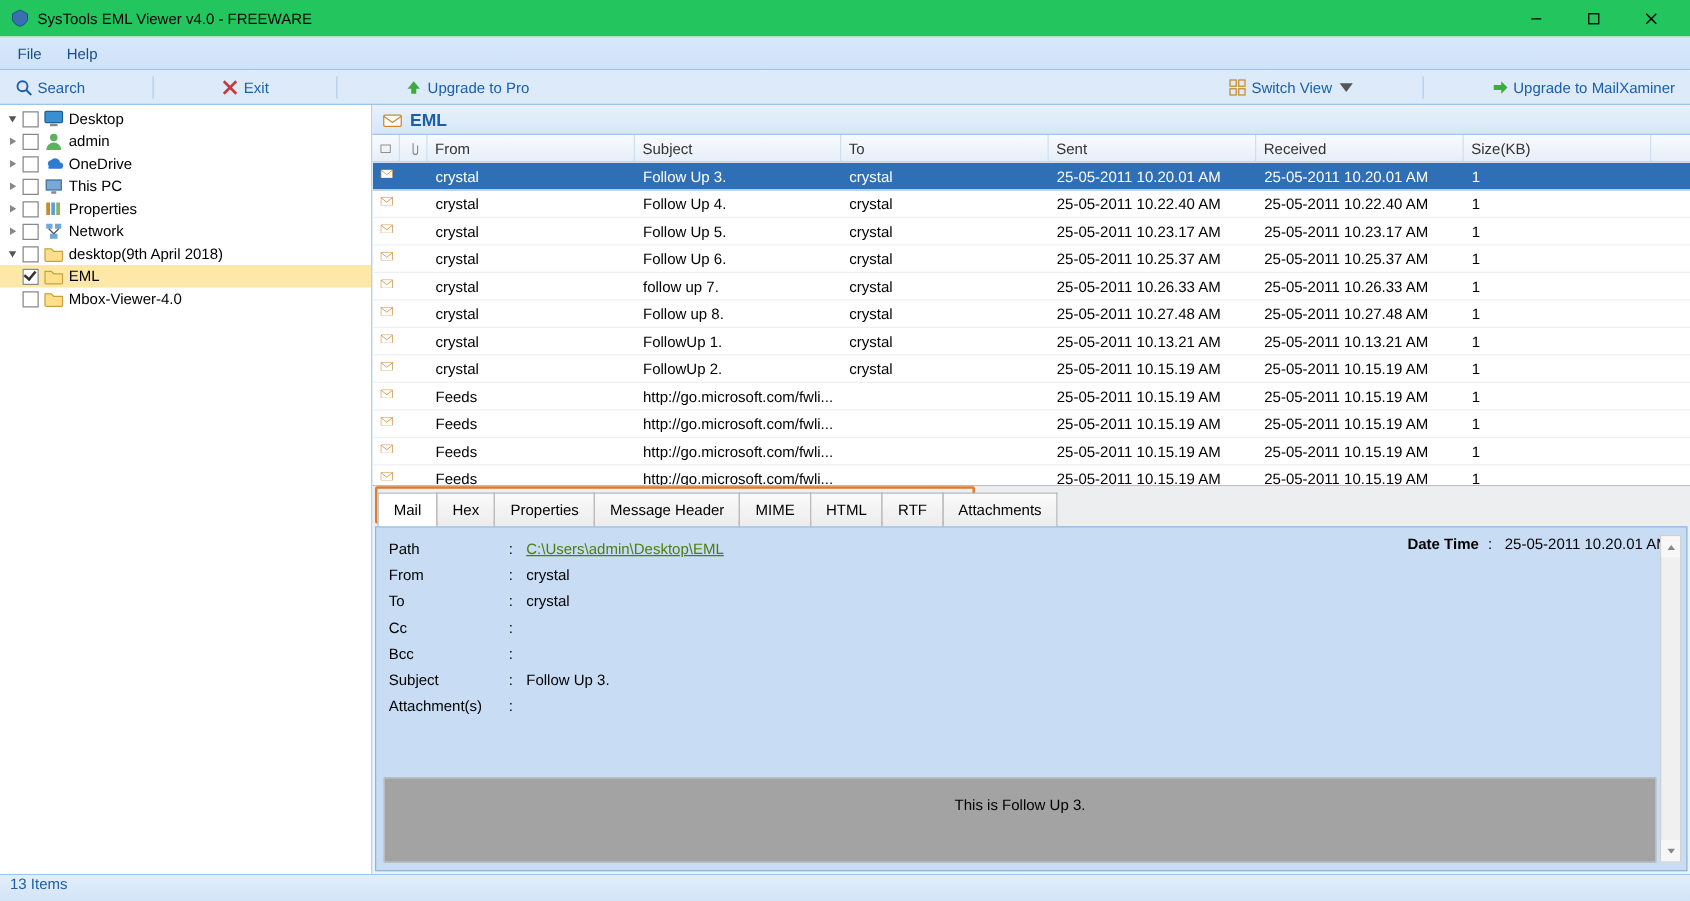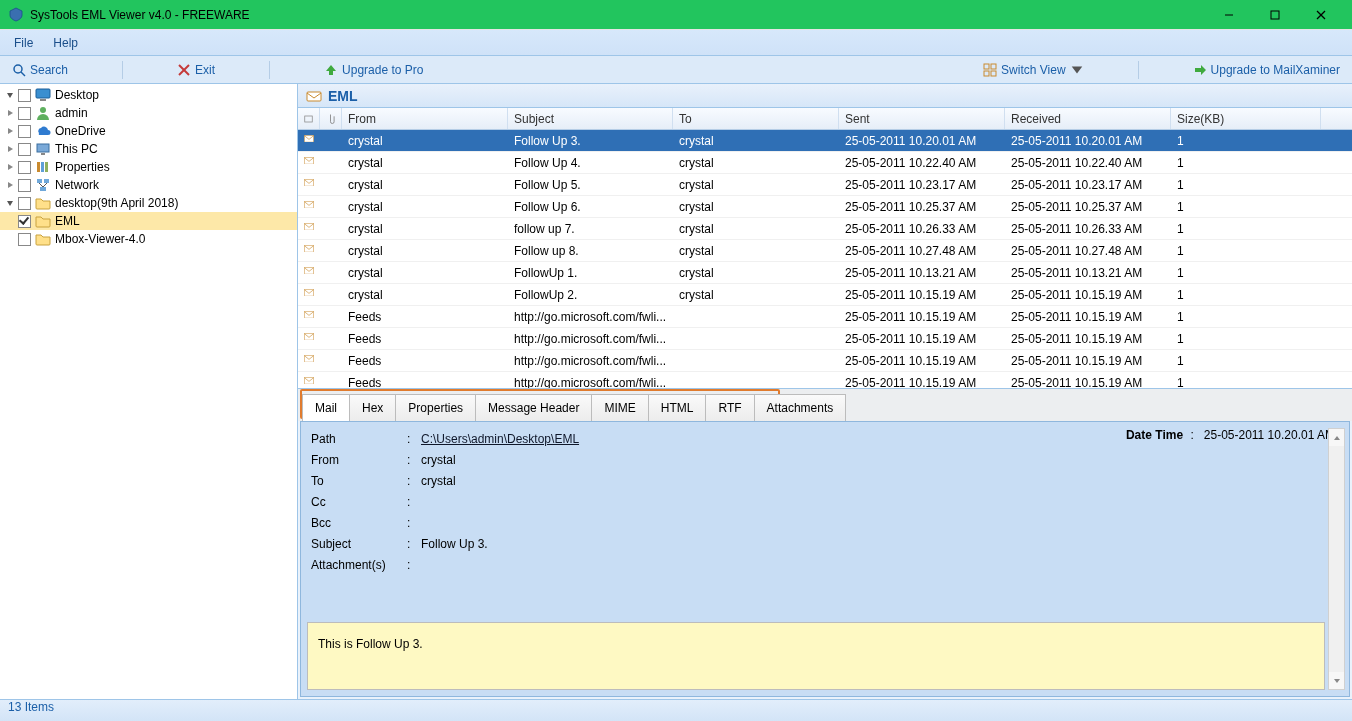--- a/index.html
+++ b/index.html
@@ -70,24 +70,24 @@
 .tab { padding:6px 12px; background:linear-gradient(#fafafa,#ececec); border:1px solid #bcbcbc; border-bottom:none; margin-right:-1px; cursor:default; position:relative; z-index:1;}
 .tab.active { background:#fff; }
 
 
 .detailpane { flex:1; background:#c8ddf4; border:1px solid #8fb7dd; margin:0 2px 2px 2px; position:relative; overflow:hidden;}
 .detail-meta { padding:6px 10px 4px 10px; }
 .detail-meta .row { display:flex; height:21px; align-items:center;}
 .detail-meta .key { width:96px; font-weight:normal;}
 .detail-meta .colon { width:14px; }
 .detail-meta .val { flex:1; }
-.detail-meta .val a { color:#0f172a; text-decoration:underline;}
+.detail-meta .val a { color:#4d7c0f; text-decoration:underline;}
 .detail-right { position:absolute; right:14px; top:6px; }
 .detail-right .k { font-weight:bold; margin-right:4px;}
-.detail-body { position:absolute; left:6px; right:24px; bottom:6px; height:68px; background:#fef9c3; border:1px solid #bcbcbc; padding:14px 10px;}
+.detail-body { position:absolute; left:6px; right:24px; bottom:6px; height:68px; background:#a3a3a3; border:1px solid #bcbcbc; padding:14px 10px;text-align:center;}
 .vscroll { position:absolute; right:4px; top:6px; bottom:6px; width:17px; background:#f0f0f0; border:1px solid #d0d0d0;}
 .vscroll .arrow { height:17px; display:flex; align-items:center; justify-content:center; background:#f7f7f7;}
 .vscroll .track { position:absolute; top:17px; bottom:17px; left:0; right:0;}
 .vscroll .arrow.bot { position:absolute; bottom:0; left:0; right:0;}
 
 
 .statusbar { height:22px; background:linear-gradient(#e2eefb,#d3e4f7); border-top:1px solid #9ec5e8; display:flex; padding:0 8px; color:#1b5fa8;}
 
 svg { display:block; }
 </style>

